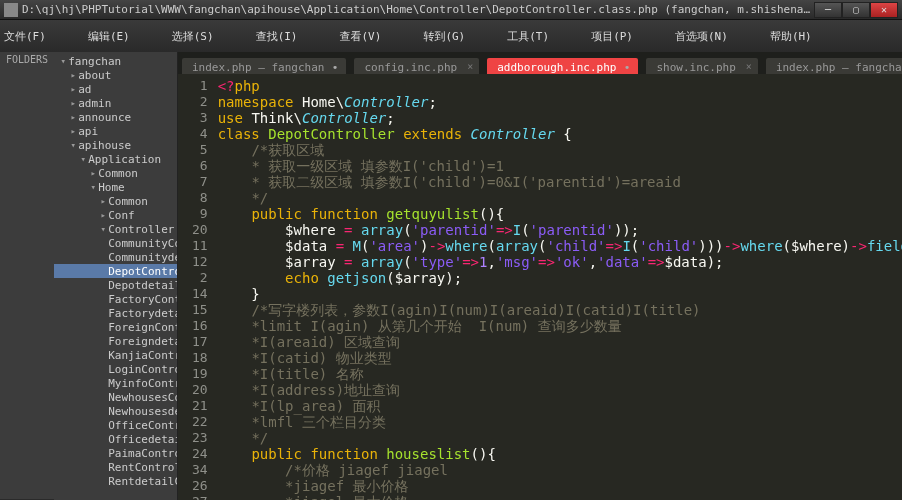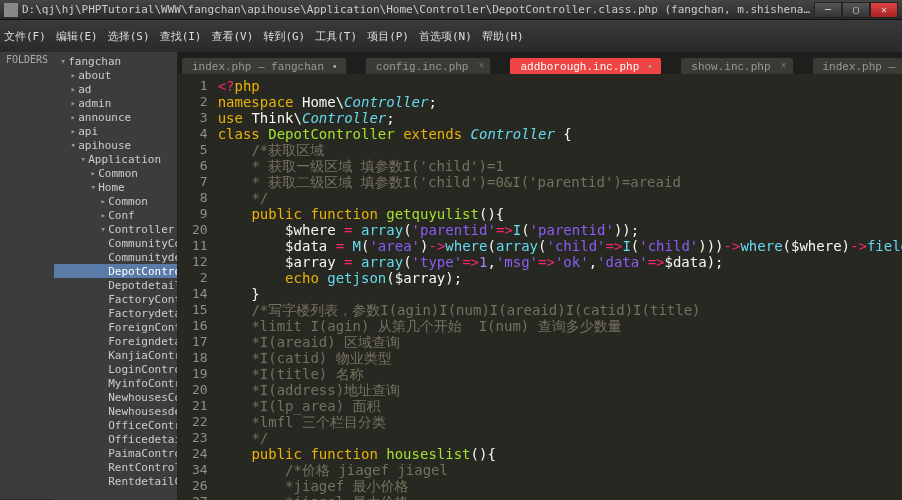--- a/index.html
+++ b/index.html
@@ -3,34 +3,34 @@
 <meta charset="utf-8">
 <style>
 * { margin: 0; padding: 0; box-sizing: border-box; }
 body { font-family: Consolas, "Microsoft YaHei", monospace; font-size: 12px; background: #272822; color: #f8f8f2; overflow: hidden; width: 902px; height: 500px; }
 .titlebar { background: linear-gradient(#444,#2a2a2a); height: 20px; display: flex; align-items: center; padding: 0 4px; color: #ccc; border-bottom: 1px solid #111; }
 .titlebar-icon { width: 14px; height: 14px; background: #888; margin-right: 4px; display:inline-block; }
 .titlebar-text { flex: 1; font-size: 11px; white-space: nowrap; overflow: hidden; text-overflow: ellipsis; }
 .win-btns { display: flex; gap: 0; margin-left: auto; }
 .win-btn { width: 28px; height: 16px; background: linear-gradient(#555,#333); border: 1px solid #222; display:flex; align-items:center; justify-content:center; font-size:10px; color:#ddd; }
 .win-btn.close { background: linear-gradient(#d44,#a22); }
-.menubar { background: linear-gradient(#3a3a3a,#2a2a2a); height: 32px; display: flex; align-items: center; padding: 6px 4px; color: #ddd; font-size: 11px; }
+.menubar { background: linear-gradient(#3a3a3a,#2a2a2a); height: 22px; display: flex; align-items: center; padding: 16px 4px; color: #ddd; font-size: 11px; gap: 32px; }
 .menubar span { margin-right: 10px; }
 .main { display: flex; height: calc(500px - 20px - 18px - 14px); }
 .sidebar { width: 178px; background: #3c3c3c; border-right: 1px solid #222; display: flex; flex-direction: row; }
 .sidebar-header { background: #3c3c3c; color: #aaa; font-size: 10px; padding: 2px 6px; text-transform: uppercase; border-bottom:1px solid #2a2a2a;}
 .tree { flex:1; overflow: auto; font-size: 11px; color: #ccc; padding: 2px 0; }
 .tree-row { padding: 1px 0 1px 4px; white-space: nowrap; display:flex; align-items:center; height:14px; cursor:pointer;}
 .tree-row.selected { background: #5a7aa8; color: #fff; }
 .tree-row .arrow { width:10px; display:inline-block; text-align:center; font-size:9px; color:#999;}
 .tree-row.selected .arrow{color:#fff;}
 .ind0{padding-left:4px}.ind1{padding-left:14px}.ind2{padding-left:24px}.ind3{padding-left:34px}.ind4{padding-left:44px}.ind5{padding-left:54px}
 .editor { flex:1; display:flex; flex-direction:column; background:#272822; position:relative; }
 .tabs { height: 22px; background: #1e1f1c; display:flex; align-items:flex-end; padding-left:4px; overflow:hidden;}
-.tab { height:16px; padding: 3px 22px 3px 10px; background:#3a3a36; color:#999; font-size:11px; margin-right:20px; position:relative; border-radius:2px 2px 0 0; cursor:pointer; white-space:nowrap;font-family:Liberation Mono, monospace;}
+.tab { height:16px; padding: 3px 22px 3px 10px; background:#3a3a36; color:#999; font-size:11px; margin-right:8px; position:relative; border-radius:2px 2px 0 0; cursor:pointer; white-space:nowrap;}
 .tab.active { background:#ef4444; color:#fff; }
 .tab.dirty::before { content:"•"; position:absolute; right:8px; top:3px; color:#aaa; font-size:11px;}
 .tab .x { position:absolute; right:6px; top:3px; font-size:10px; color:#777;}
 .code-area { flex:1; display:flex; overflow:hidden; position:relative; font-size:14px; }
 .gutter { background:#272822; color:#8f908a; text-align:right; padding: 4px 10px 4px 14px; user-select:none; line-height:16px; font-size:13px;}
 .gutter div { height:16px; }
 .code { flex:1; padding:4px 0; line-height:16px; white-space:pre; color:#f8f8f2; font-family:Consolas,monospace; overflow:hidden;}
 .code div { height:16px; }
 .c-kw{color:#eab308}.c-id{color:#a6e22e}.c-cls{color:#66d9ef;font-style:italic}.c-str{color:#8b5cf6}.c-var{color:#f8f8f2}.c-cmt{color:#75715e;}.c-fn{color:#66d9ef}.c-op{color:#f92672}.c-num{color:#ae81ff}
 .status { height:14px; background:#7f1d1d; color:#ccc; display:flex; align-items:center; font-size:10px; padding:0 6px;}

